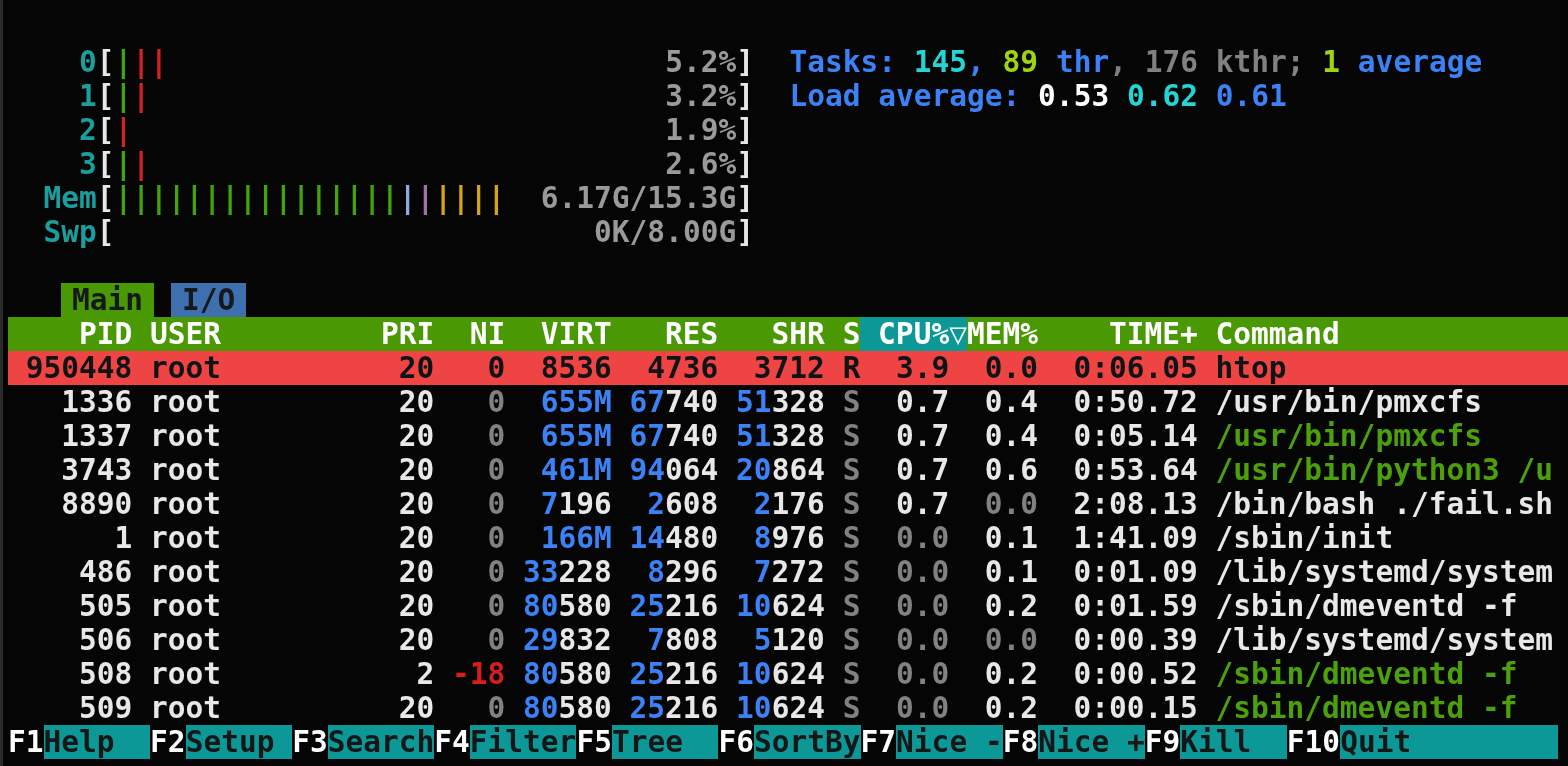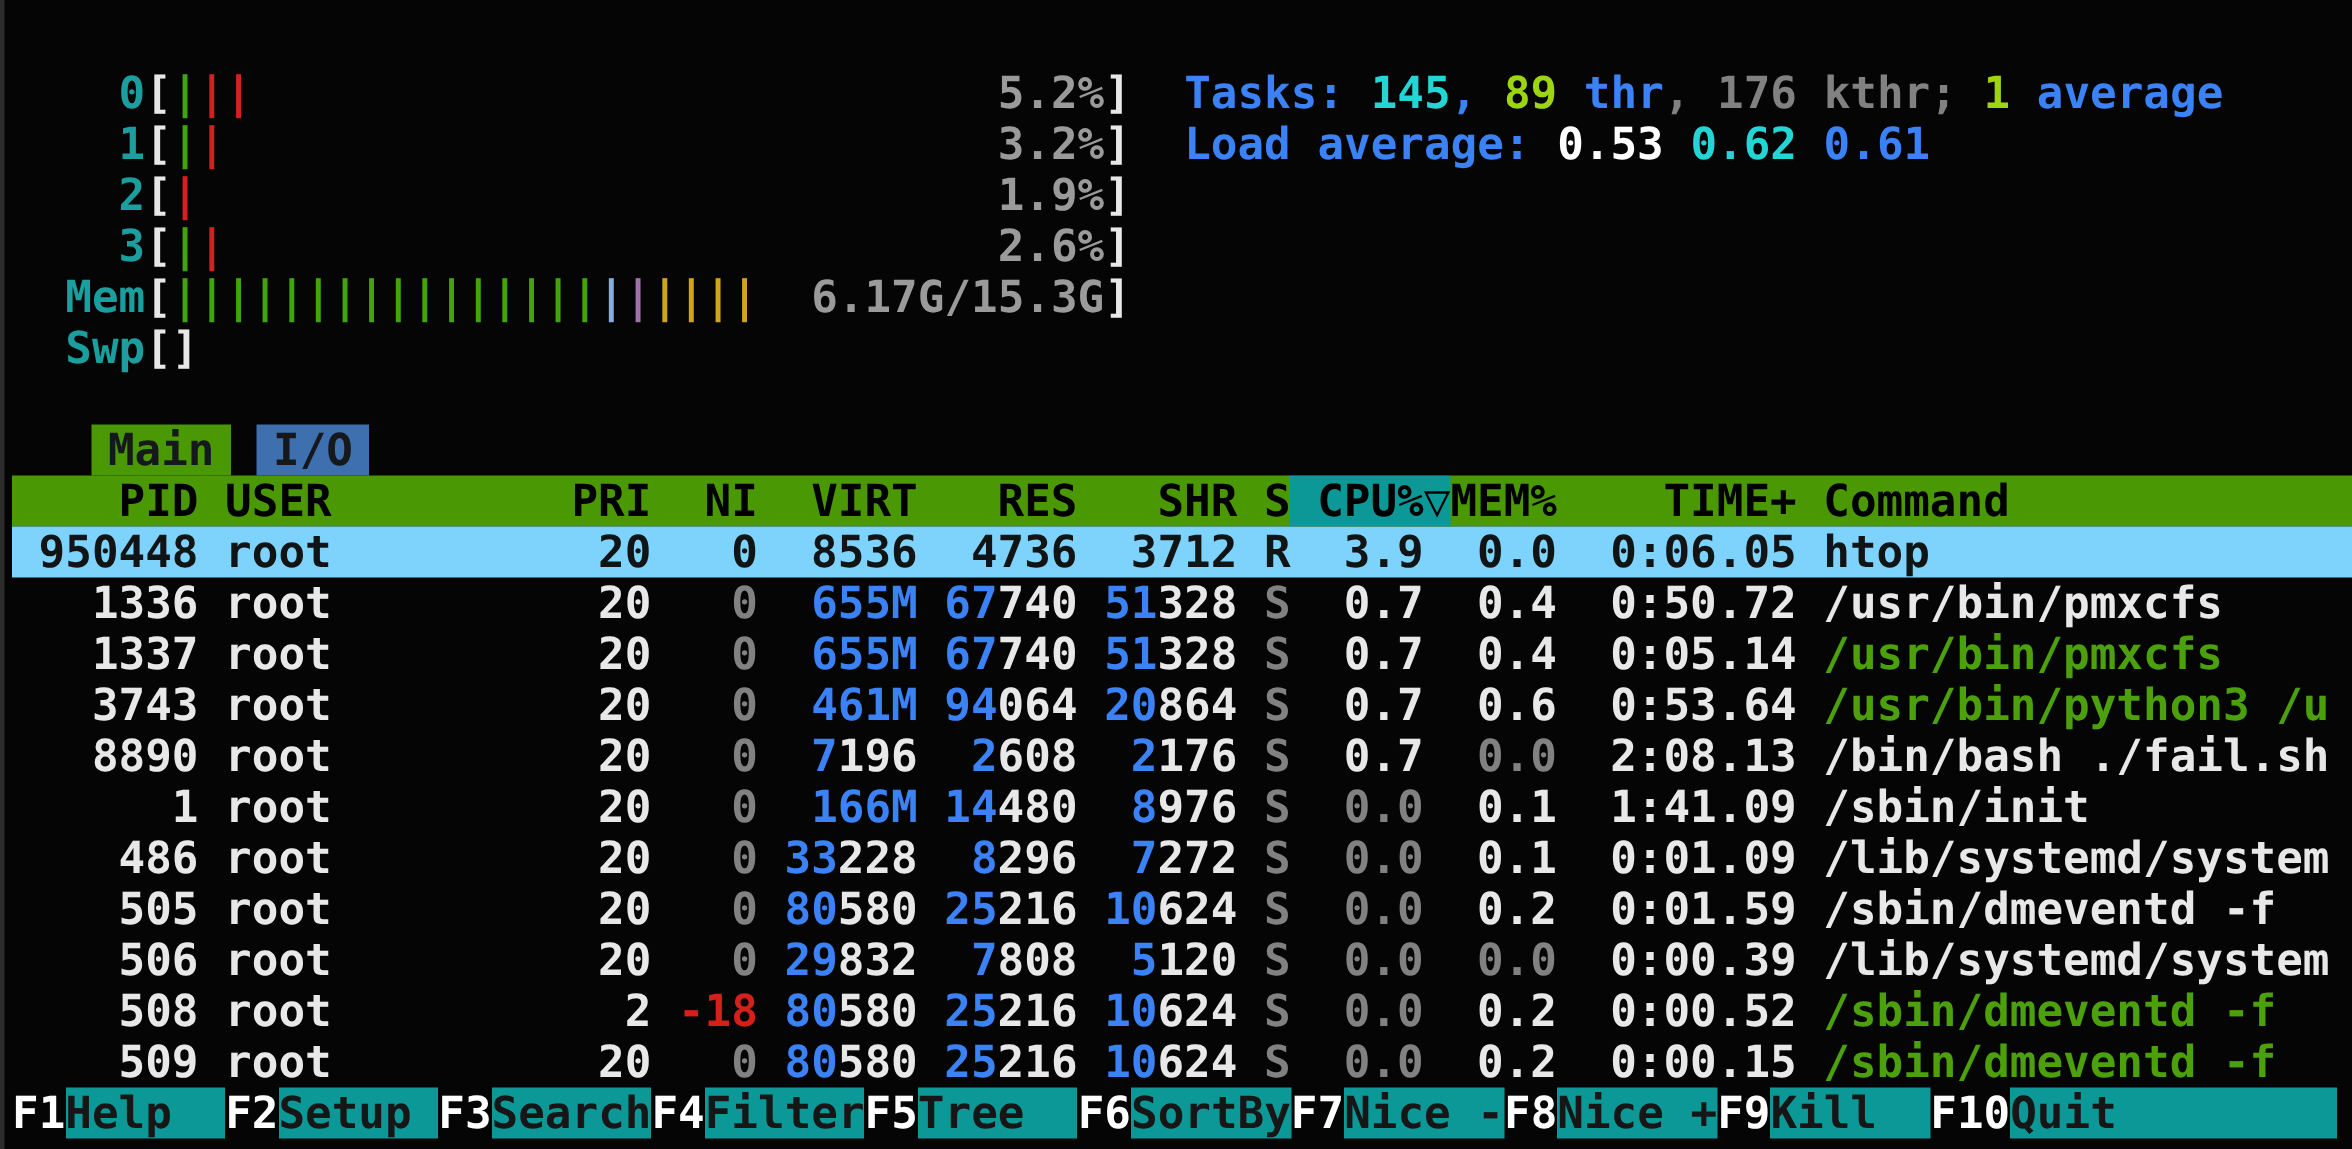--- a/index.html
+++ b/index.html
@@ -29,47 +29,47 @@
   .tabs{height:34px;padding-left:3ch;display:flex;gap:1ch;}
   .tab{padding:0 .6ch;color:#16191c;white-space:pre;}
   .tab.active{background:#4a9904;text-align:right;}
   .tab.inactive{background:#3e6fae;}
   
   .phead,.prow{
     display:grid;
     grid-template-columns:7ch 12ch 3ch 3ch 5ch 5ch 5ch 1ch 4ch 4ch 8ch minmax(0,1fr);
     column-gap:1ch;height:34px;white-space:pre;overflow:hidden;
   }
-  .phead{background:#4a9904;color:#000000;}
+  .phead{background:#4a9904;color:#ffffff;}
   .phead .hcell{overflow:visible;}
   .hcpu{margin:0 -1ch;background:#0d9898;text-align:right;}
   .ra{text-align:right}.la{text-align:left}
   .cmd{overflow:hidden;}
-  .prow.sel{background:#7dd3fc;}
+  .prow.sel{background:#ef4444;}
   .prow.sel span{color:#111414 !important;}
   
   .fbar{display:flex;height:34px;white-space:pre;padding-right:10px;}
   .fk{display:flex;justify-content:center;}
   .fk.grow{flex:1;}
   .fk-key{color:#ffffff;}
   .fk-label{display:inline-block;width:6ch;overflow:hidden;background:#0d9898;color:#161616;}
   .fk.grow .fk-label{flex:1;width:auto;}
 </style>
 </head>
 <body>
 
 <div class="screen">
   <div class="top">
     <div id="meters">
         <div class="mline"><span class="mlabel">0</span><span class="br">[</span><span class="mfield"><span><span class="b-green">|</span><span class="b-red">||</span></span><span class="mval">5.2%</span></span><span class="br">]</span></div>
         <div class="mline"><span class="mlabel">1</span><span class="br">[</span><span class="mfield"><span><span class="b-green">|</span><span class="b-red">|</span></span><span class="mval">3.2%</span></span><span class="br">]</span></div>
         <div class="mline"><span class="mlabel">2</span><span class="br">[</span><span class="mfield"><span><span class="b-red">|</span></span><span class="mval">1.9%</span></span><span class="br">]</span></div>
         <div class="mline"><span class="mlabel">3</span><span class="br">[</span><span class="mfield"><span><span class="b-green">|</span><span class="b-red">|</span></span><span class="mval">2.6%</span></span><span class="br">]</span></div>
         <div class="mline"><span class="mlabel">Mem</span><span class="br">[</span><span class="mfield"><span><span class="b-green">||||||||||||||||</span><span class="b-blue">|</span><span class="b-purple">|</span><span class="b-yellow">||||</span></span><span class="mval">6.17G/15.3G</span></span><span class="br">]</span></div>
-        <div class="mline"><span class="mlabel">Swp</span><span class="br">[</span><span class="br">]</span></div>
+        <div class="mline"><span class="mlabel">Swp</span><span class="br">[</span><span class="mfield"><span></span><span class="mval">0K/8.00G</span></span><span class="br">]</span></div>
       </div>
     <div id="info">
         <div class="iline"><span class="c-teal">Tasks: </span><span class="c-bcyan">145</span><span class="c-teal">, </span><span class="c-bgreen">89</span><span class="c-teal"> thr</span><span class="c-gray">, 176 kthr; </span><span class="c-bgreen">1</span><span class="c-teal"> average</span></div>
         <div class="iline"><span class="c-teal">Load average: </span><span class="c-bwhite">0.53 </span><span class="c-bcyan">0.62 </span><span class="c-teal">0.61</span></div>
       </div>
   </div>
   <div class="line"></div>
   <div class="tabs" id="tabs">
       <span class="tab active">Main</span>
       <span class="tab inactive">I/O</span>

